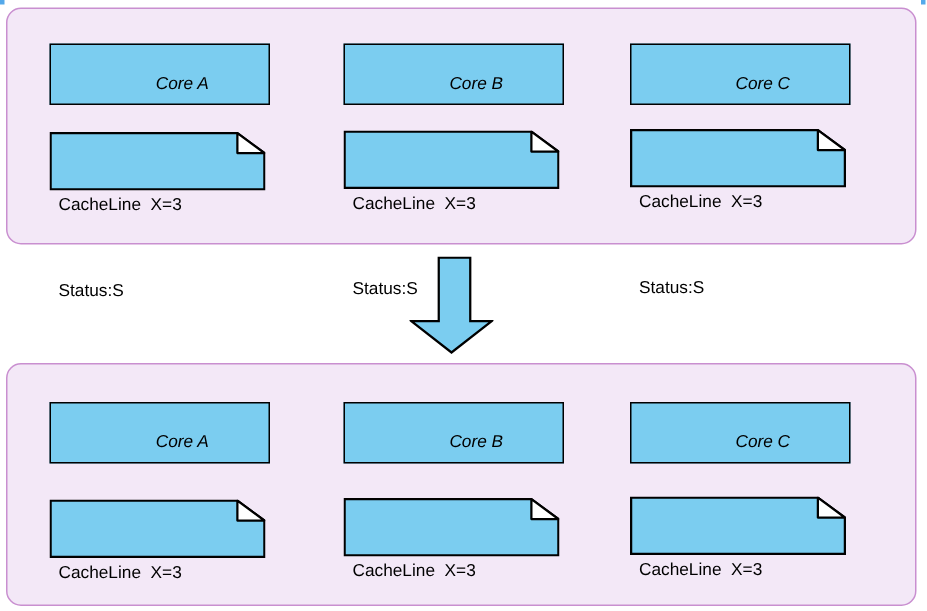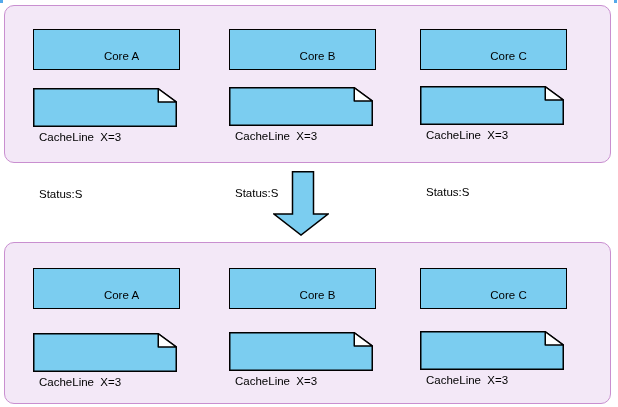--- a/index.html
+++ b/index.html
@@ -28,20 +28,21 @@
   .core {
     position: absolute;
     width: 147px;
     height: 41px;
     background: #7BCDF0;
     border: 1.5px solid #000000;
     box-sizing: border-box;
     display: flex;
     align-items: center;
     justify-content: center;
+    font-style: italic;
   }
   .core-label {
     font-size: 11.5px;
     color: #000000;
     white-space: pre;
     transform: translate(15px, 6px);
   }
   .note {
     position: absolute;
     width: 144px;

